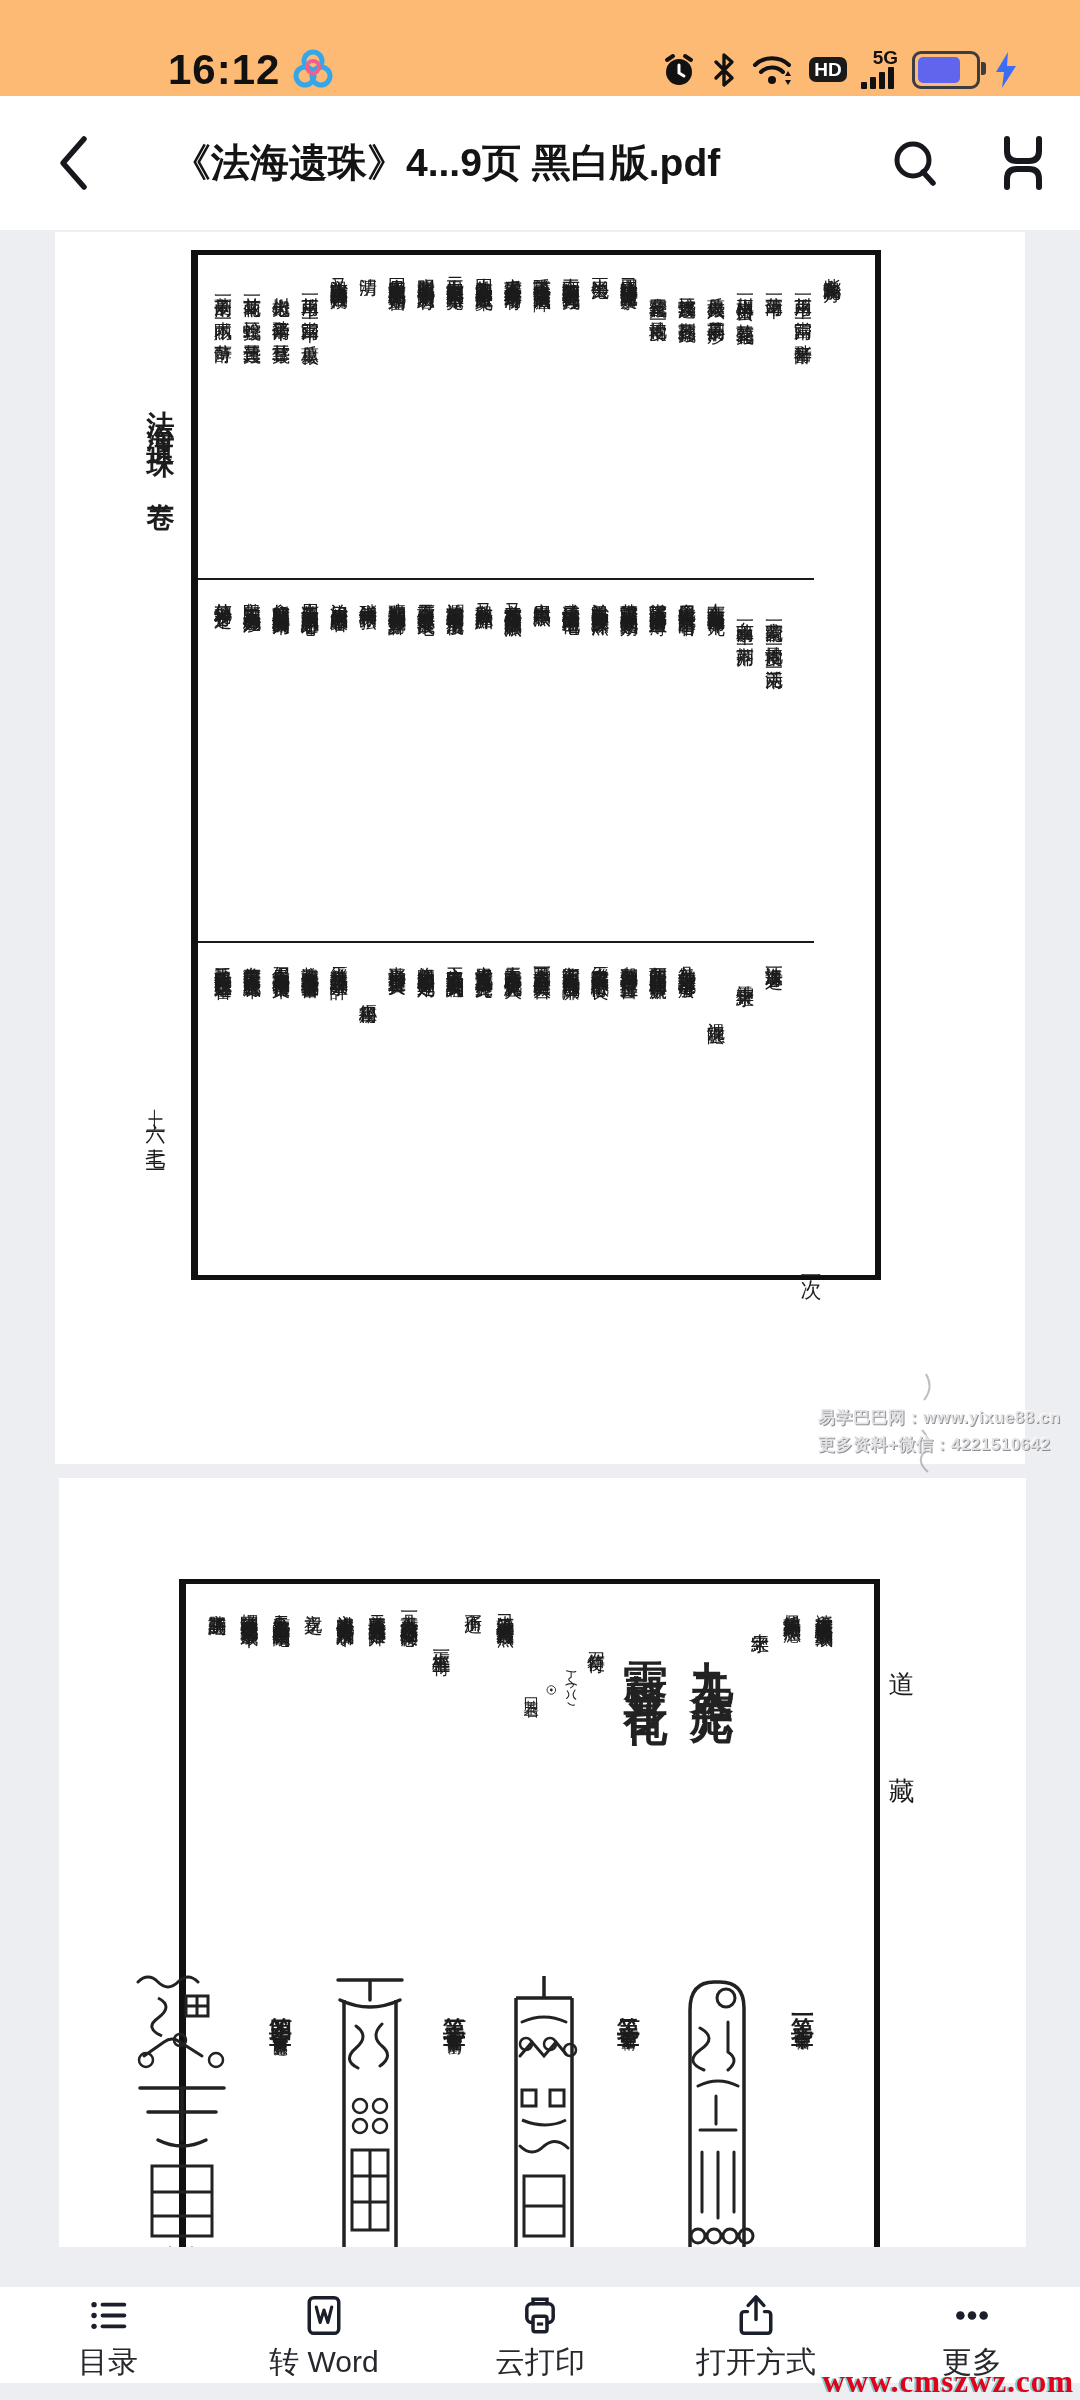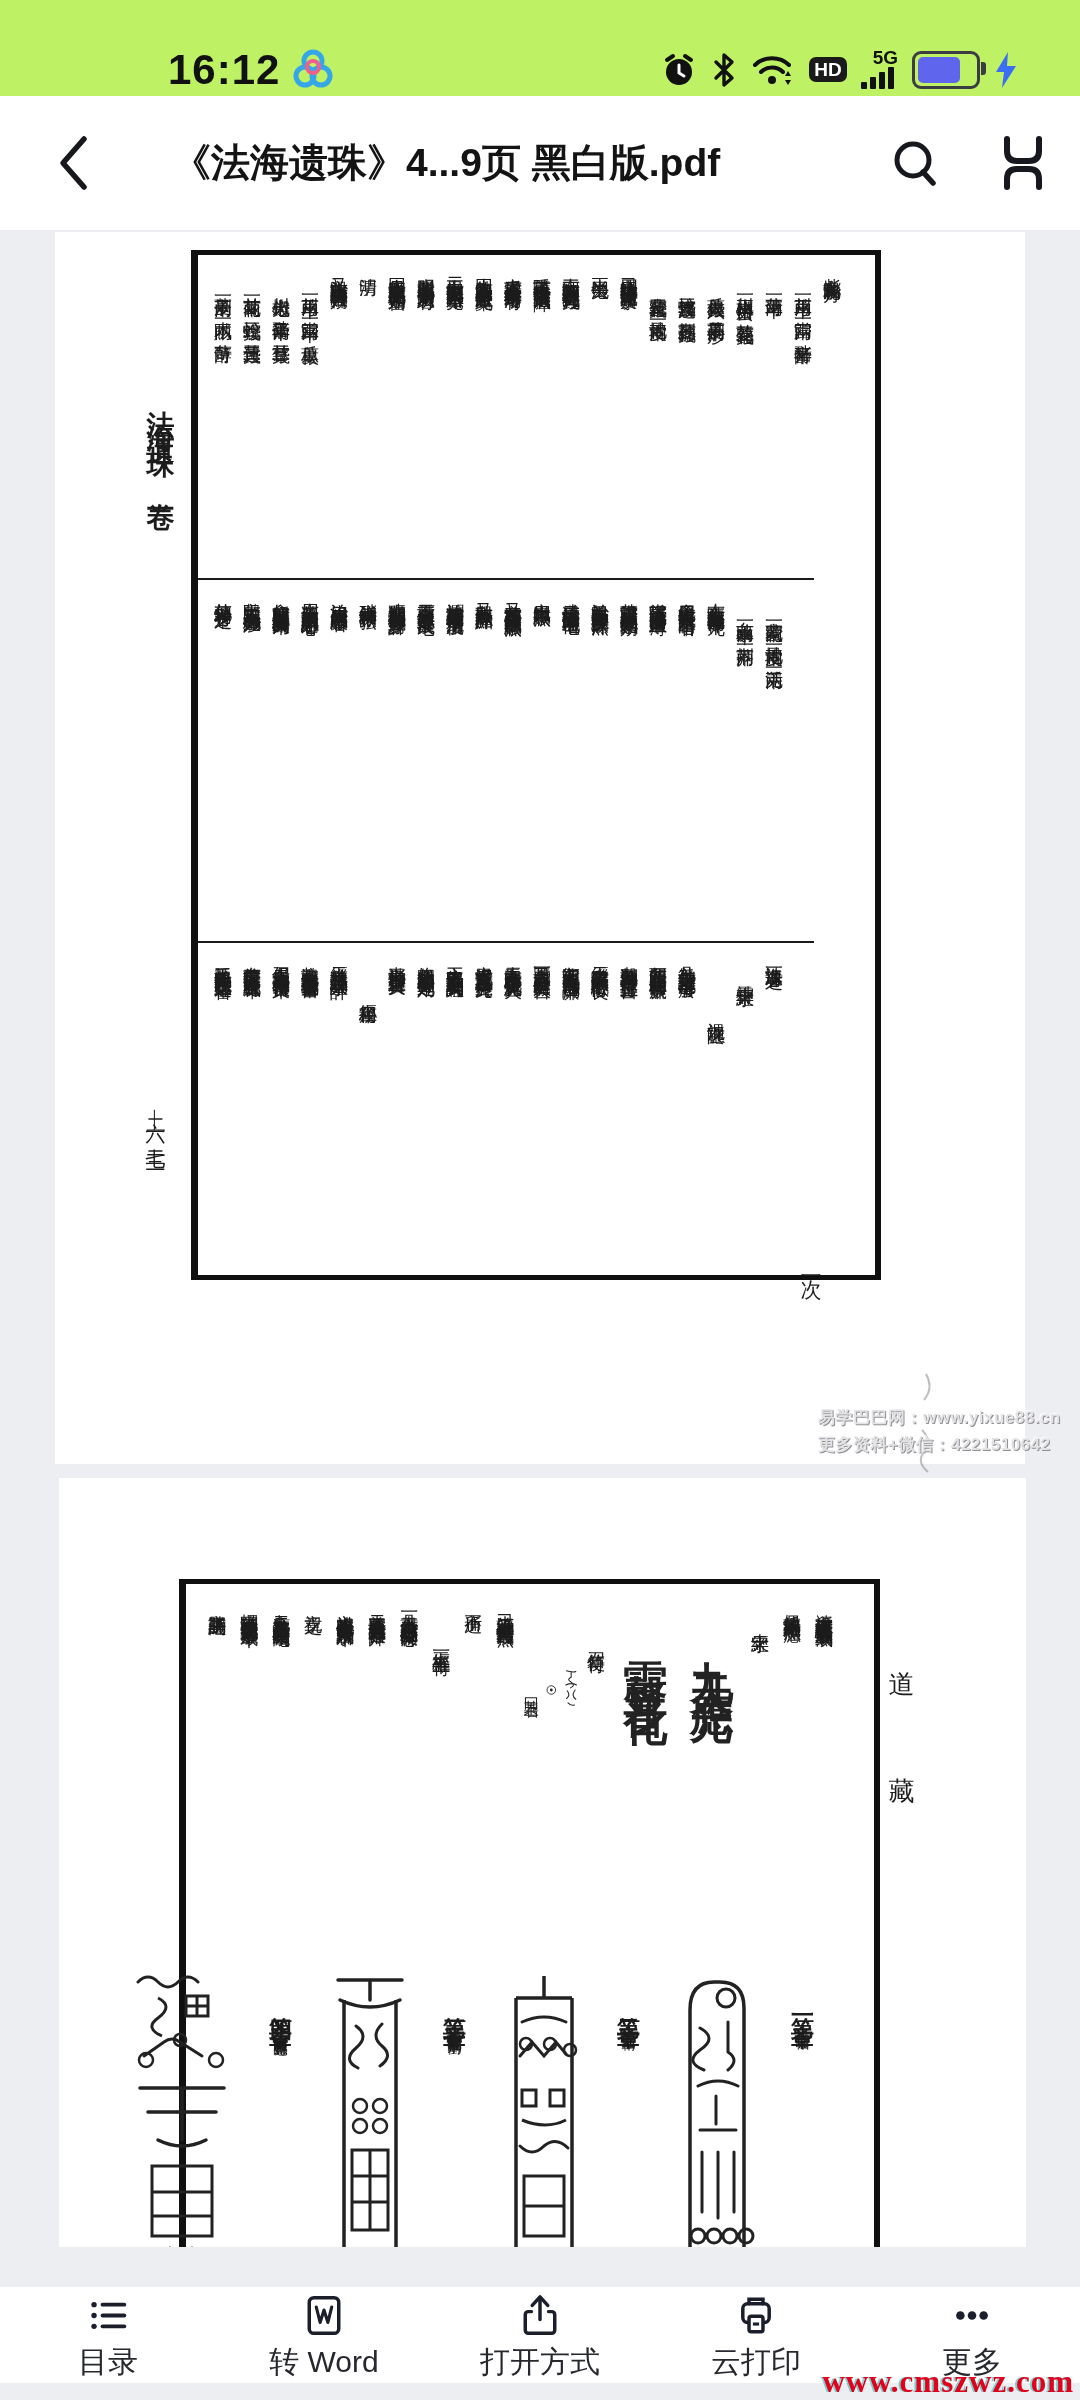--- a/index.html
+++ b/index.html
@@ -1,19 +1,19 @@
 <!DOCTYPE html>
 <html><head>
 <meta charset="utf-8">
 <style>
   html,body{margin:0;padding:0;}
   body{width:1080px;height:2400px;position:relative;background:#edeef2;overflow:hidden;
        font-family:"Liberation Sans",sans-serif;-webkit-font-smoothing:antialiased;}
   
-  .status-bar{position:absolute;top:0;left:0;width:1080px;height:96px;background:#bef264;z-index:30;text-align:right;}
+  .status-bar{position:absolute;top:0;left:0;width:1080px;height:96px;background:#fdba74;z-index:30;text-align:right;}
   .sb-time{position:absolute;left:168px;top:46px;font-size:42px;font-weight:600;color:#111;letter-spacing:1px;}
   .sb-logo{position:absolute;left:292px;top:48px;}
   .sb-right{position:absolute;right:62px;top:50px;display:flex;align-items:center;gap:14px;}
   .hd-badge{background:#1a1a1a;color:#fff;font-weight:700;font-size:19px;border-radius:7px;
             padding:3px 5px;line-height:1;}
   .sig{display:flex;flex-direction:column;align-items:flex-start;}
   .sig .g{font-size:19px;font-weight:700;color:#111;line-height:16px;margin-left:12px;}
   .bars{display:flex;align-items:flex-end;gap:3px;height:22px;margin-top:1px;}
   .bars i{display:block;width:6px;background:#111;border-radius:1px;}
   .battery{position:relative;width:62px;height:32px;border:3px solid #3c3c43;border-radius:9px;}
@@ -353,37 +353,37 @@
   </div>
   <div class="tb-item">
     <svg viewBox="0 0 58 58">
       <path d="M16 6 h26 a6 6 0 0 1 6 6 v34 a6 6 0 0 1 -6 6 h-26 a6 6 0 0 1 -6 -6 v-34 a6 6 0 0 1 6 -6 z" fill="none" stroke="#1a1f2b" stroke-width="4.5"></path>
       <path d="M19 18 l5 20 5 -16 5 16 5 -20" fill="none" stroke="#1a1f2b" stroke-width="4" stroke-linecap="round" stroke-linejoin="round"></path>
     </svg>
     <span class="tb-label">转 Word</span>
   </div>
   <div class="tb-item">
     <svg viewBox="0 0 58 58">
-      <path d="M18 24 h-4 a4 4 0 0 0 -4 4 v20 a4 4 0 0 0 4 4 h30 a4 4 0 0 0 4 -4 v-20 a4 4 0 0 0 -4 -4 h-4" fill="none" stroke="#1a1f2b" stroke-width="4.5" stroke-linecap="round"></path>
-      <line x1="29" y1="6" x2="29" y2="34" stroke="#1a1f2b" stroke-width="4.5" stroke-linecap="round"></line>
-      <polyline points="19,16 29,5 39,16" fill="none" stroke="#1a1f2b" stroke-width="4.5" stroke-linecap="round" stroke-linejoin="round"></polyline>
-    </svg>
-    <span class="tb-label">打开方式</span>
-  </div>
-  <div class="tb-item">
-    <svg viewBox="0 0 58 58">
       <path d="M20 14 v-6 h18 v6" fill="none" stroke="#1a1f2b" stroke-width="4.5" stroke-linecap="round"></path>
       <rect x="12" y="14" width="34" height="24" rx="6" fill="none" stroke="#1a1f2b" stroke-width="4.5"></rect>
       <rect x="20" y="30" width="18" height="20" rx="3" fill="#fff" stroke="#1a1f2b" stroke-width="4.5"></rect>
       <line x1="25" y1="40" x2="33" y2="40" stroke="#1a1f2b" stroke-width="4"></line>
     </svg>
     <span class="tb-label">云打印</span>
   </div>
   <div class="tb-item">
     <svg viewBox="0 0 58 58">
+      <path d="M18 24 h-4 a4 4 0 0 0 -4 4 v20 a4 4 0 0 0 4 4 h30 a4 4 0 0 0 4 -4 v-20 a4 4 0 0 0 -4 -4 h-4" fill="none" stroke="#1a1f2b" stroke-width="4.5" stroke-linecap="round"></path>
+      <line x1="29" y1="6" x2="29" y2="34" stroke="#1a1f2b" stroke-width="4.5" stroke-linecap="round"></line>
+      <polyline points="19,16 29,5 39,16" fill="none" stroke="#1a1f2b" stroke-width="4.5" stroke-linecap="round" stroke-linejoin="round"></polyline>
+    </svg>
+    <span class="tb-label">打开方式</span>
+  </div>
+  <div class="tb-item">
+    <svg viewBox="0 0 58 58">
       <circle cx="14" cy="29" r="5.5" fill="#1a1f2b"></circle>
       <circle cx="29" cy="29" r="5.5" fill="#1a1f2b"></circle>
       <circle cx="44" cy="29" r="5.5" fill="#1a1f2b"></circle>
     </svg>
     <span class="tb-label">更多</span>
   </div>
 </div>
 
 <div class="wm-red">www.cmszwz.com</div>
 

